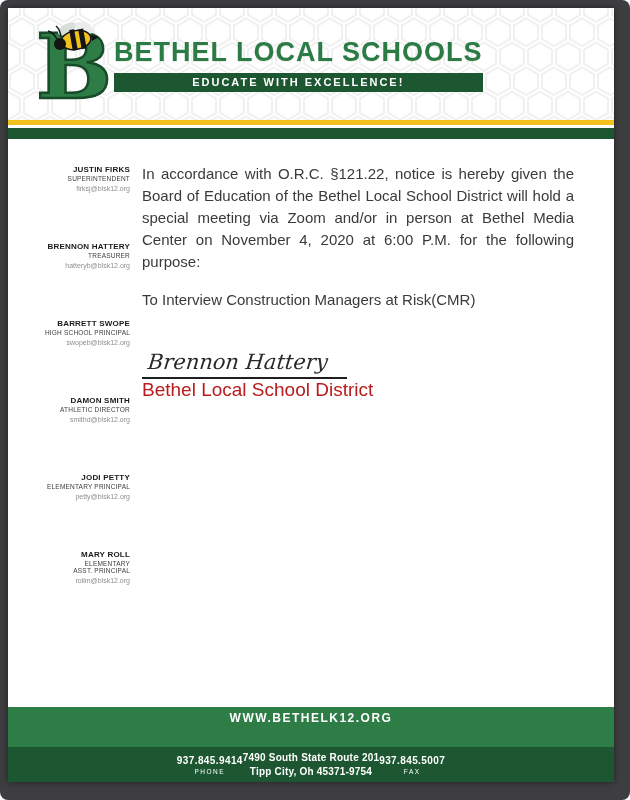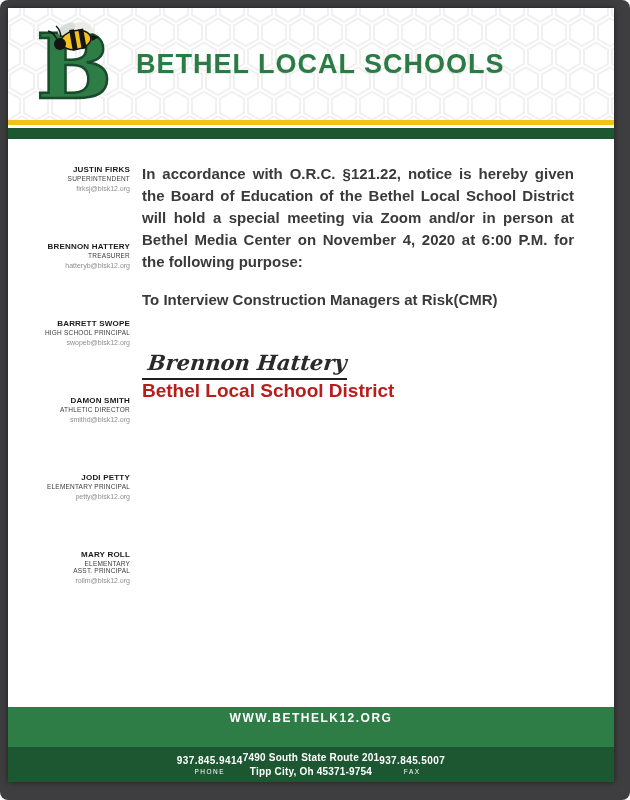--- a/index.html
+++ b/index.html
@@ -22,21 +22,21 @@
     display:flex;flex-direction:column;
     position:relative;overflow:hidden;
   }
   
   .letterhead{
     position:relative;height:112px;flex:0 0 auto;
     display:flex;align-items:center;
   }
   .hexbg{position:absolute;top:0;left:0;width:100%;height:100%;opacity:.55;}
   .logo{position:relative;margin-left:26px;flex:0 0 auto;}
-  .title-block{position:relative;margin-left:22px;display:flex;flex-direction:column;}
+  .title-block{position:relative;display:flex;flex-direction:column;}
   .school-name{
     font-size:27px;font-weight:bold;letter-spacing:1px;
     color:#2b7b45;white-space:nowrap;
     font-family:"Liberation Sans",sans-serif;
     text-shadow:0 1px 0 rgba(0,0,0,.08);
   }
   .tagline-bar{
     margin-top:5px;background:#1d5731;color:#ffffff;
     font-size:11px;font-weight:bold;letter-spacing:2px;
     text-align:center;line-height:19px;height:19px;
@@ -46,21 +46,21 @@
   .stripe-gold{height:5px;background:#f2c11c;}
   .stripe-gap{height:3px;background:#ffffff;}
   .stripe-green{height:11px;background:#1d5731;}
   
   .content{flex:1 1 auto;display:flex;min-height:0;}
   .staff-list{flex:0 0 100px;padding:26px 0 0 22px;box-sizing:content-box;}
   .staff-entry{margin-bottom:50px;text-align:right;}
   .staff-name{font-size:8px;font-weight:bold;color:#1a1a1a;letter-spacing:.2px;}
   .staff-title{font-size:6.5px;color:#3c3c3c;letter-spacing:.2px;white-space:pre-line;margin-top:1px;}
   .staff-email{font-size:7px;color:#8f8f8f;margin-top:3px;}
-  .letter-body{flex:1 1 auto;padding:24px 40px 12px 12px;font-weight:bold;}
+  .letter-body{flex:1 1 auto;padding:24px 40px 12px 12px;}
   .paragraph{
     margin:0;font-size:15px;line-height:22px;color:#3a3a3a;
     text-align:justify;max-width:444px;
   }
   .purpose{margin:18px 0 0 0;font-size:15px;color:#3a3a3a;}
   .signature-block{margin-top:42px;}
   .signature-script{
     font-family:"DejaVu Serif",serif;font-style:italic;
     font-size:21px;color:#2a2a2a;transform:skewX(-6deg);
     margin-left:6px;
@@ -112,20 +112,21 @@
             <circle cx="26" cy="28" r="6" fill="#141414"></circle>
             <path d="M57 19l8 2-7 4z" fill="#141414"></path>
             <path d="M23 23q-4-7-9-8" stroke="#141414" stroke-width="1.5" fill="none"></path>
             <path d="M27 21q-1-8-5-11" stroke="#141414" stroke-width="1.5" fill="none"></path>
           </g>
         </svg>
       </div>
 
       <div class="title-block">
         <div class="school-name">BETHEL LOCAL SCHOOLS</div>
+        <div class="tagline-bar">EDUCATE WITH EXCELLENCE!</div>
       </div>
     </header>
 
     <div class="stripes">
       <div class="stripe-gold"></div>
       <div class="stripe-gap"></div>
       <div class="stripe-green"></div>
     </div>
 
     <div class="content">

